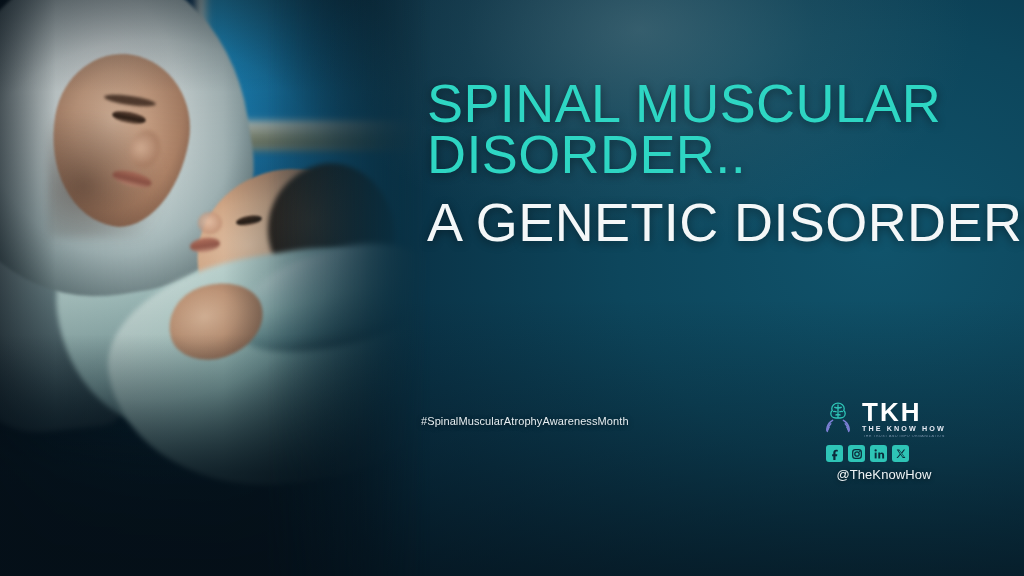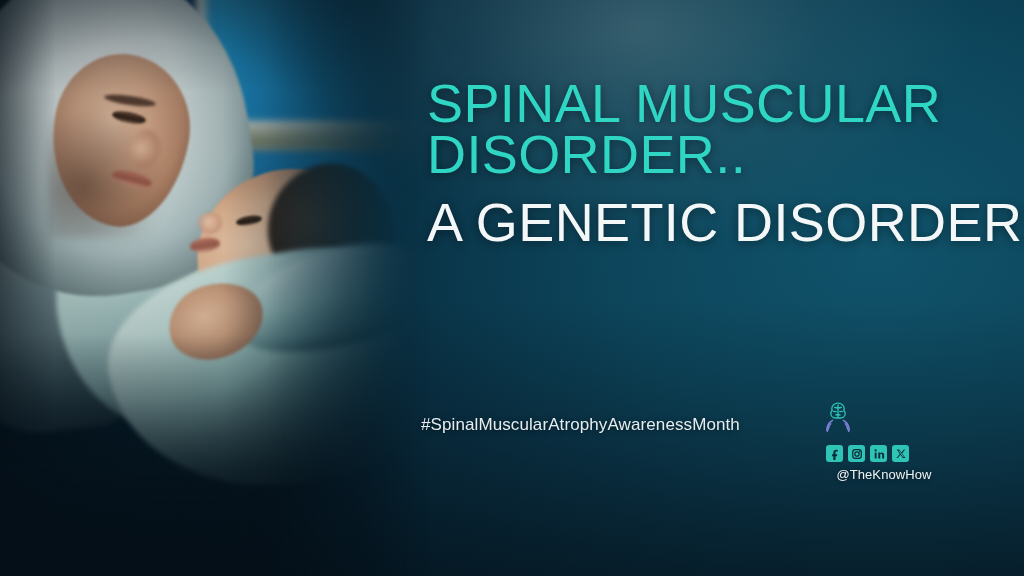--- a/index.html
+++ b/index.html
@@ -331,21 +331,21 @@
   }
   .h-teal { color: #2ed6c3; }
   .h-white { color: #f4f7f8; }
   .h-gap { height: 16px; }
 
   
   .hashtag {
     position: absolute;
     left: 421px;
     top: 415px;
-    font-size: 17px;
+    font-size: 11px;
     letter-spacing: 0.1px;
     color: #e6edf0;
     text-shadow: 0 1px 5px rgba(0,0,0,0.5);
   }
 
   
   .logo {
     position: absolute;
     left: 820px;
     top: 398px;
@@ -477,20 +477,26 @@
           </g>
           <g fill="none" stroke="#7b7fd4" stroke-width="1.5" stroke-linecap="round">
             <path d="M12.6 22.4c-2.6 1.3-4.5 3.6-5.3 6.4-.4 1.4-.5 2.6-.4 3.6"></path>
             <path d="M23.4 22.4c2.6 1.3 4.5 3.6 5.3 6.4.4 1.4.5 2.6.4 3.6"></path>
             <path d="M10.8 25.8c-1.6 1.5-2.6 3.4-2.9 5.5"></path>
             <path d="M25.2 25.8c1.6 1.5 2.6 3.4 2.9 5.5"></path>
             <path d="M9.1 29.3c-1 1.2-1.6 2.6-1.8 4.1"></path>
             <path d="M26.9 29.3c1 1.2 1.6 2.6 1.8 4.1"></path>
           </g>
         </svg>
+      </span>
+      <span class="wordmark">
+        <span class="tkh">TKH</span>
+        <span class="tkh-rule"></span>
+        <div class="tkh-sub">THE KNOW HOW</div>
+        <div class="tkh-tiny">THE TRUST AND INFO ORGANIZATION</div>
       </span>
     </div>
 
     <div class="socials">
       <span class="soc">
         <svg viewBox="0 0 12 12" width="12" height="12" aria-hidden="true">
           <path fill="#0b2b3a" d="M7.6 3.6h1.2V1.9c-.2 0-.9-.1-1.7-.1-1.7 0-2.8 1-2.8 2.9v1.5H3.1v2h1.2v5h2.2v-5h1.5l.3-2H6.5V4.9c0-.8.2-1.3 1.1-1.3z"></path>
         </svg>
       </span>
       <span class="soc">

